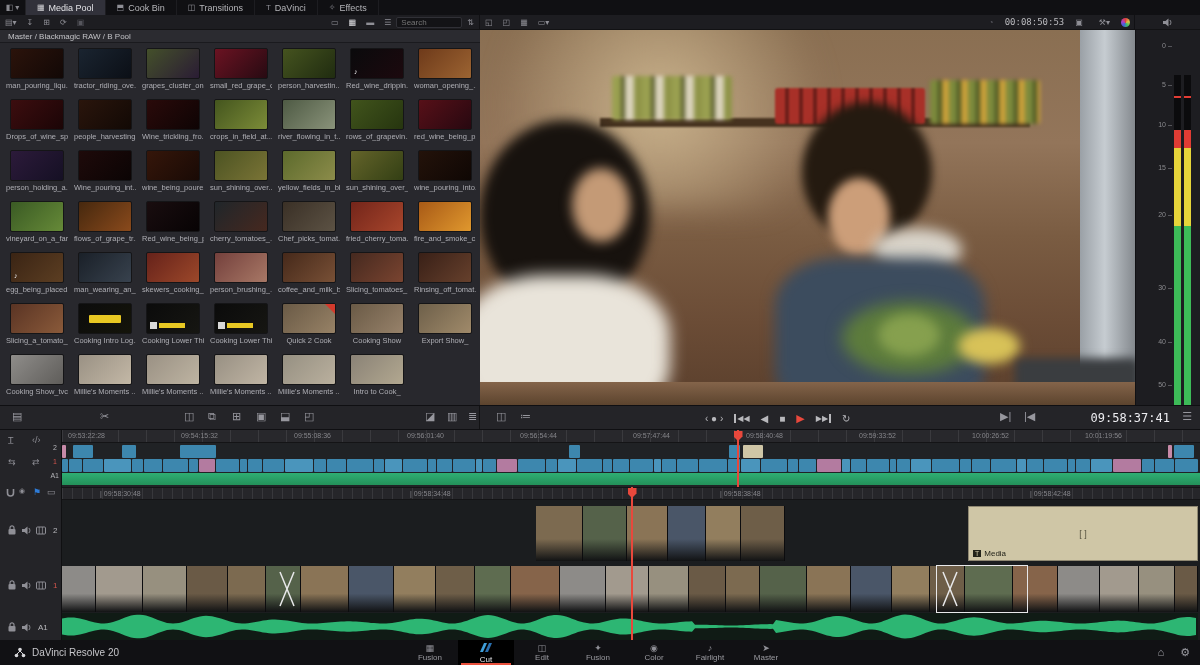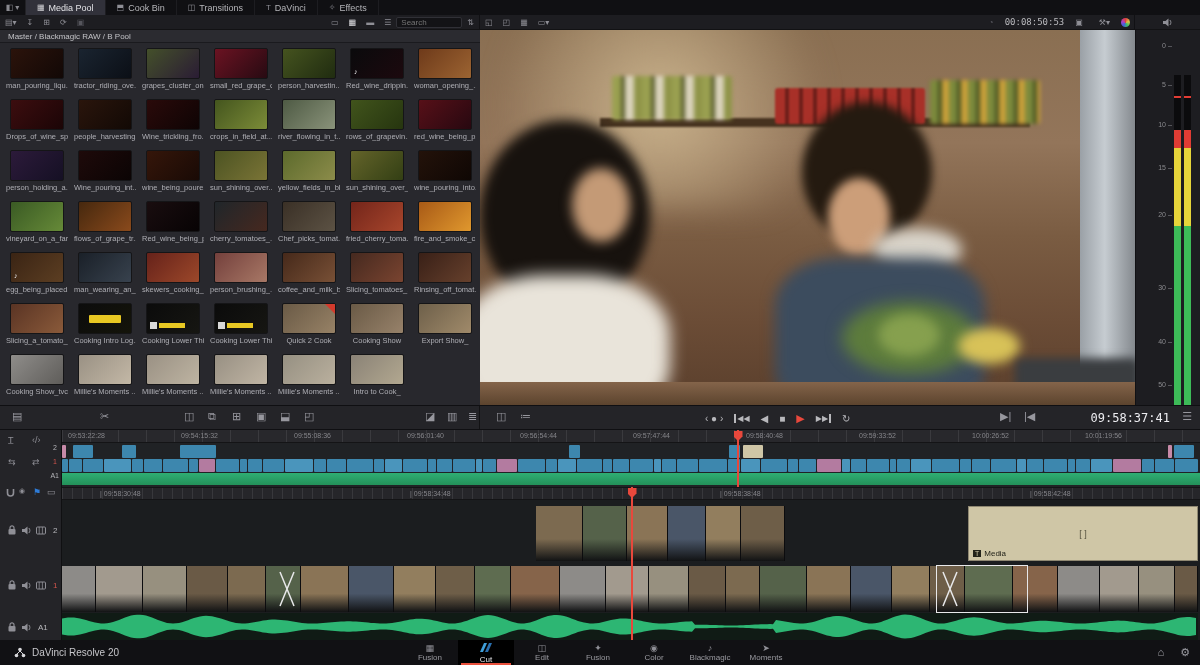--- a/index.html
+++ b/index.html
@@ -756,25 +756,25 @@
         <div class="page">
           <span class="pic">✦</span>
           <span class="plb">Fusion</span>
         </div>
         <div class="page">
           <span class="pic">◉</span>
           <span class="plb">Color</span>
         </div>
         <div class="page">
           <span class="pic">♪</span>
-          <span class="plb">Blackmagic</span>
+          <span class="plb">Fairlight</span>
         </div>
         <div class="page">
           <span class="pic">➤</span>
-          <span class="plb">Moments</span>
+          <span class="plb">Master</span>
         </div>
       </div>
     <div id="bb-right">
       <span>⌂</span>
       <span>⚙</span>
     </div>
   </div>
 </div>
 
 </body></html>

